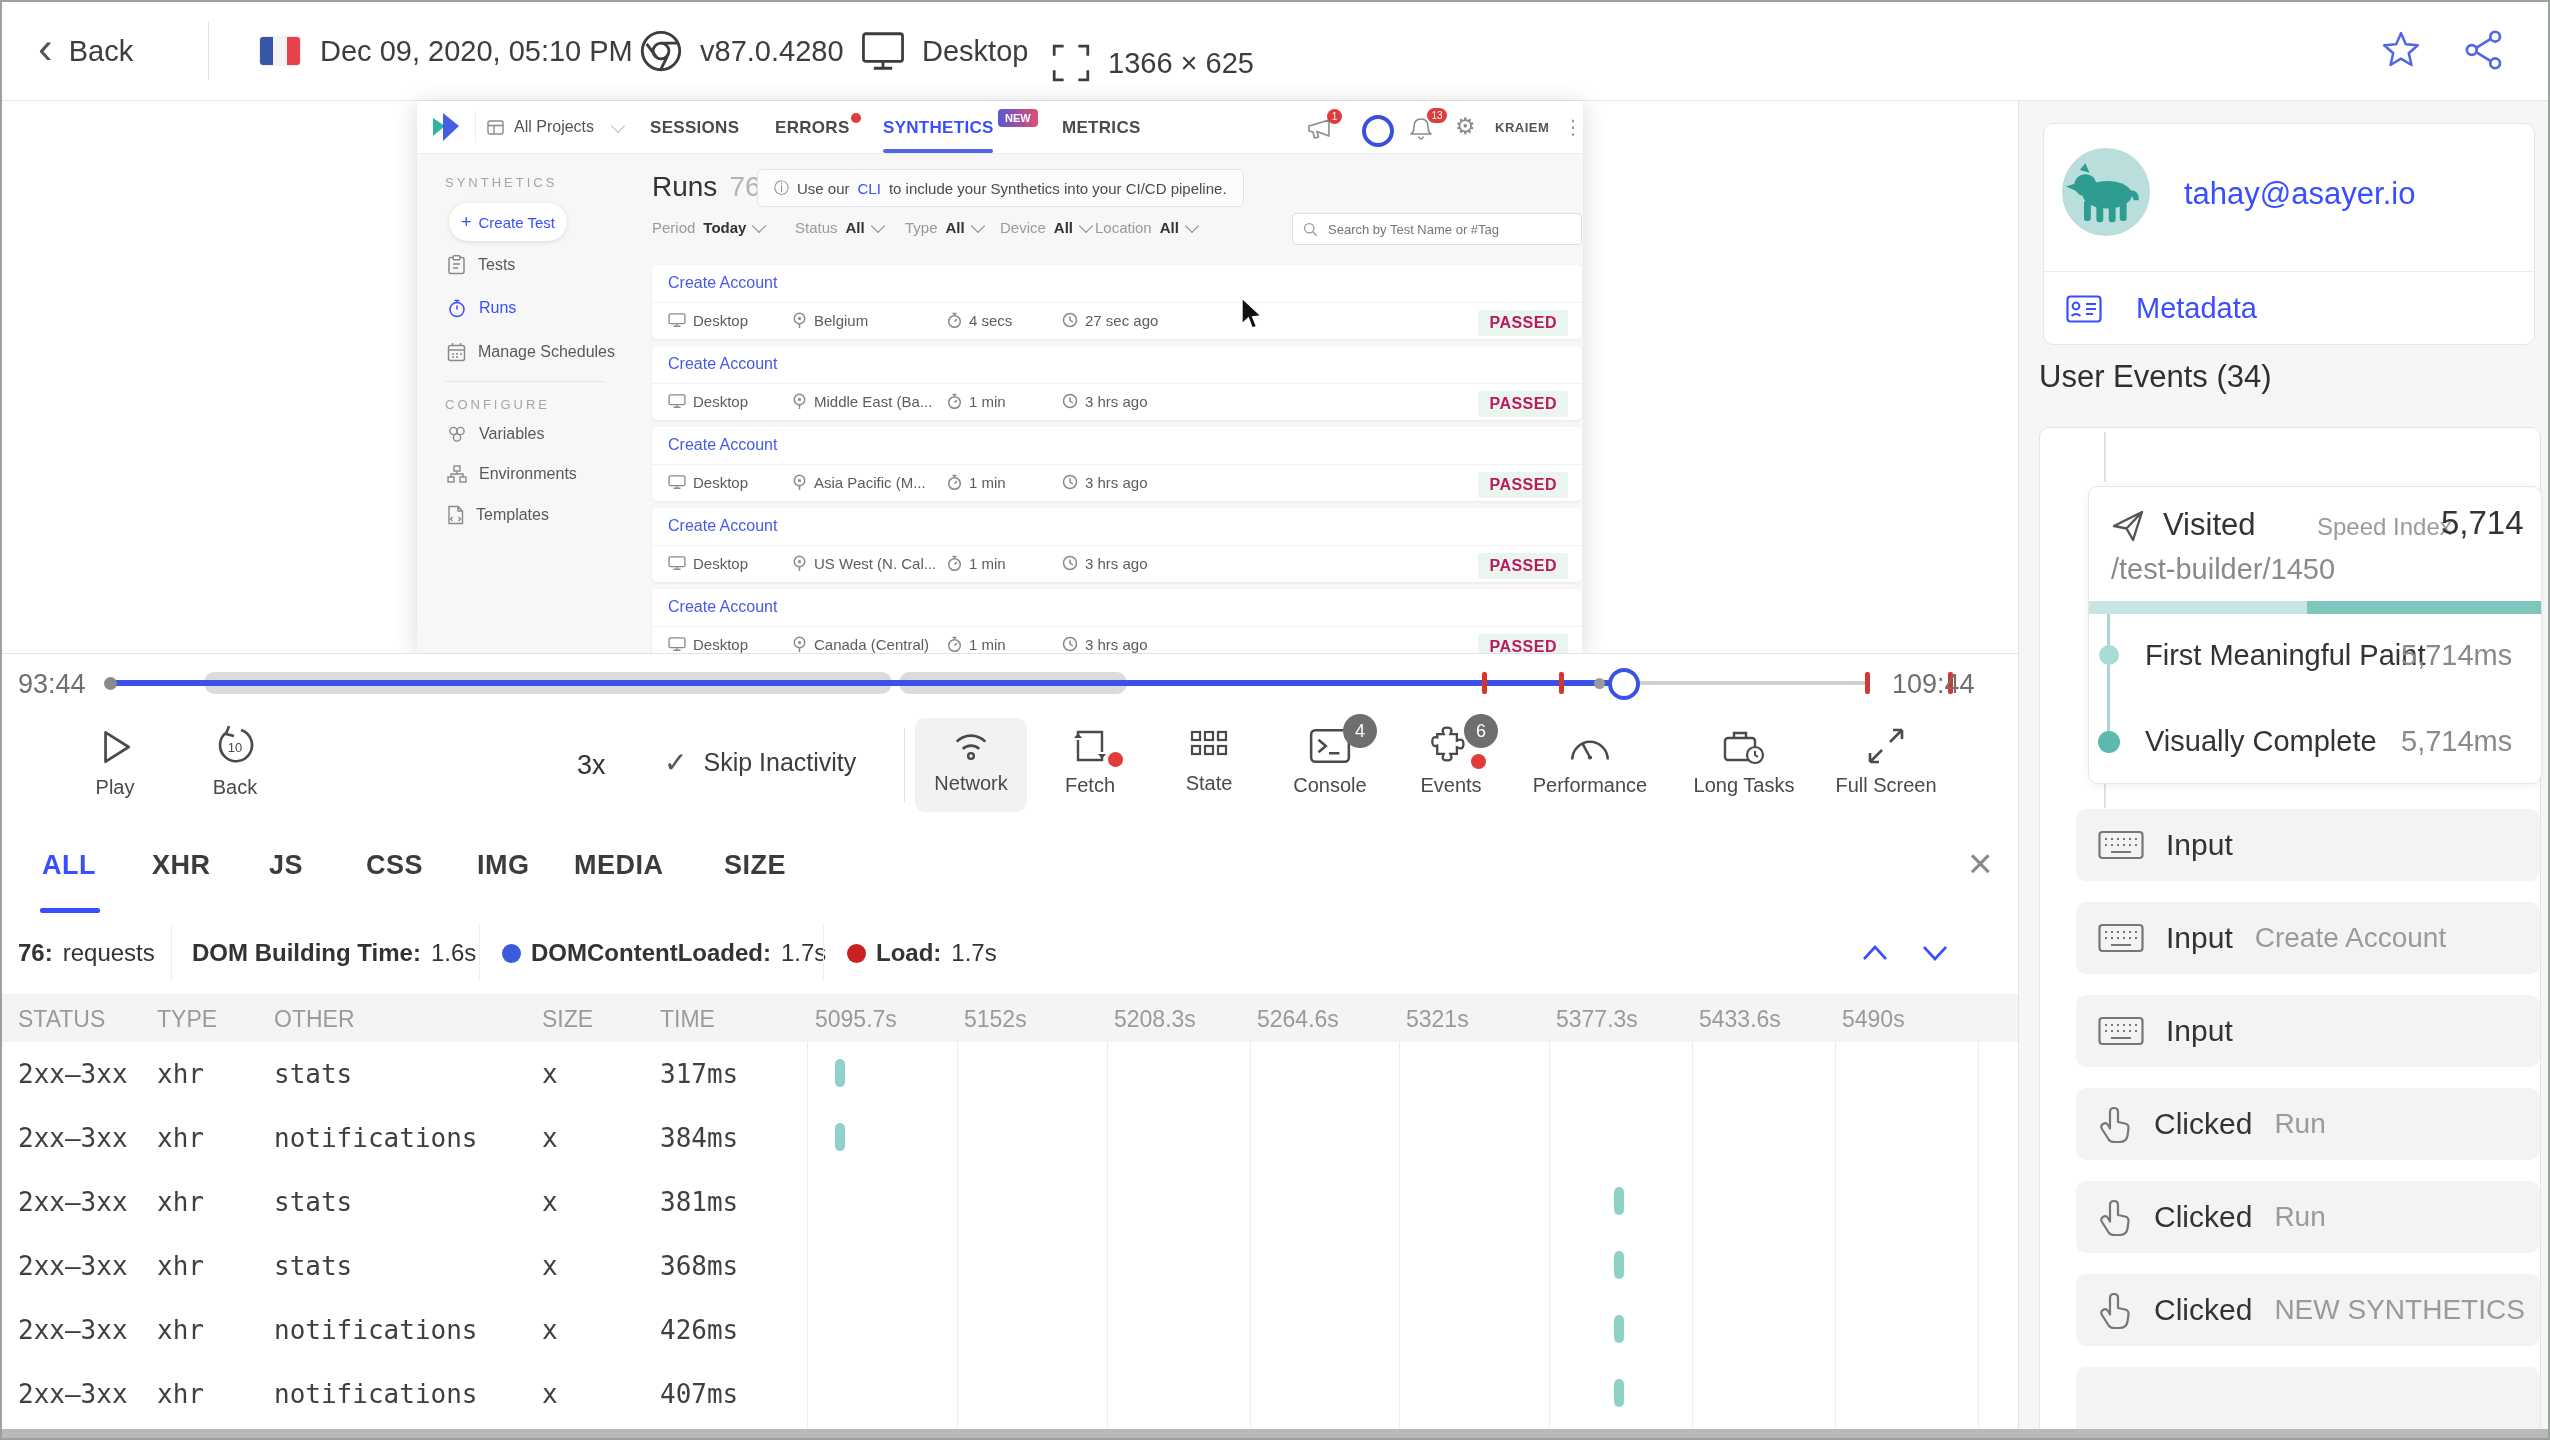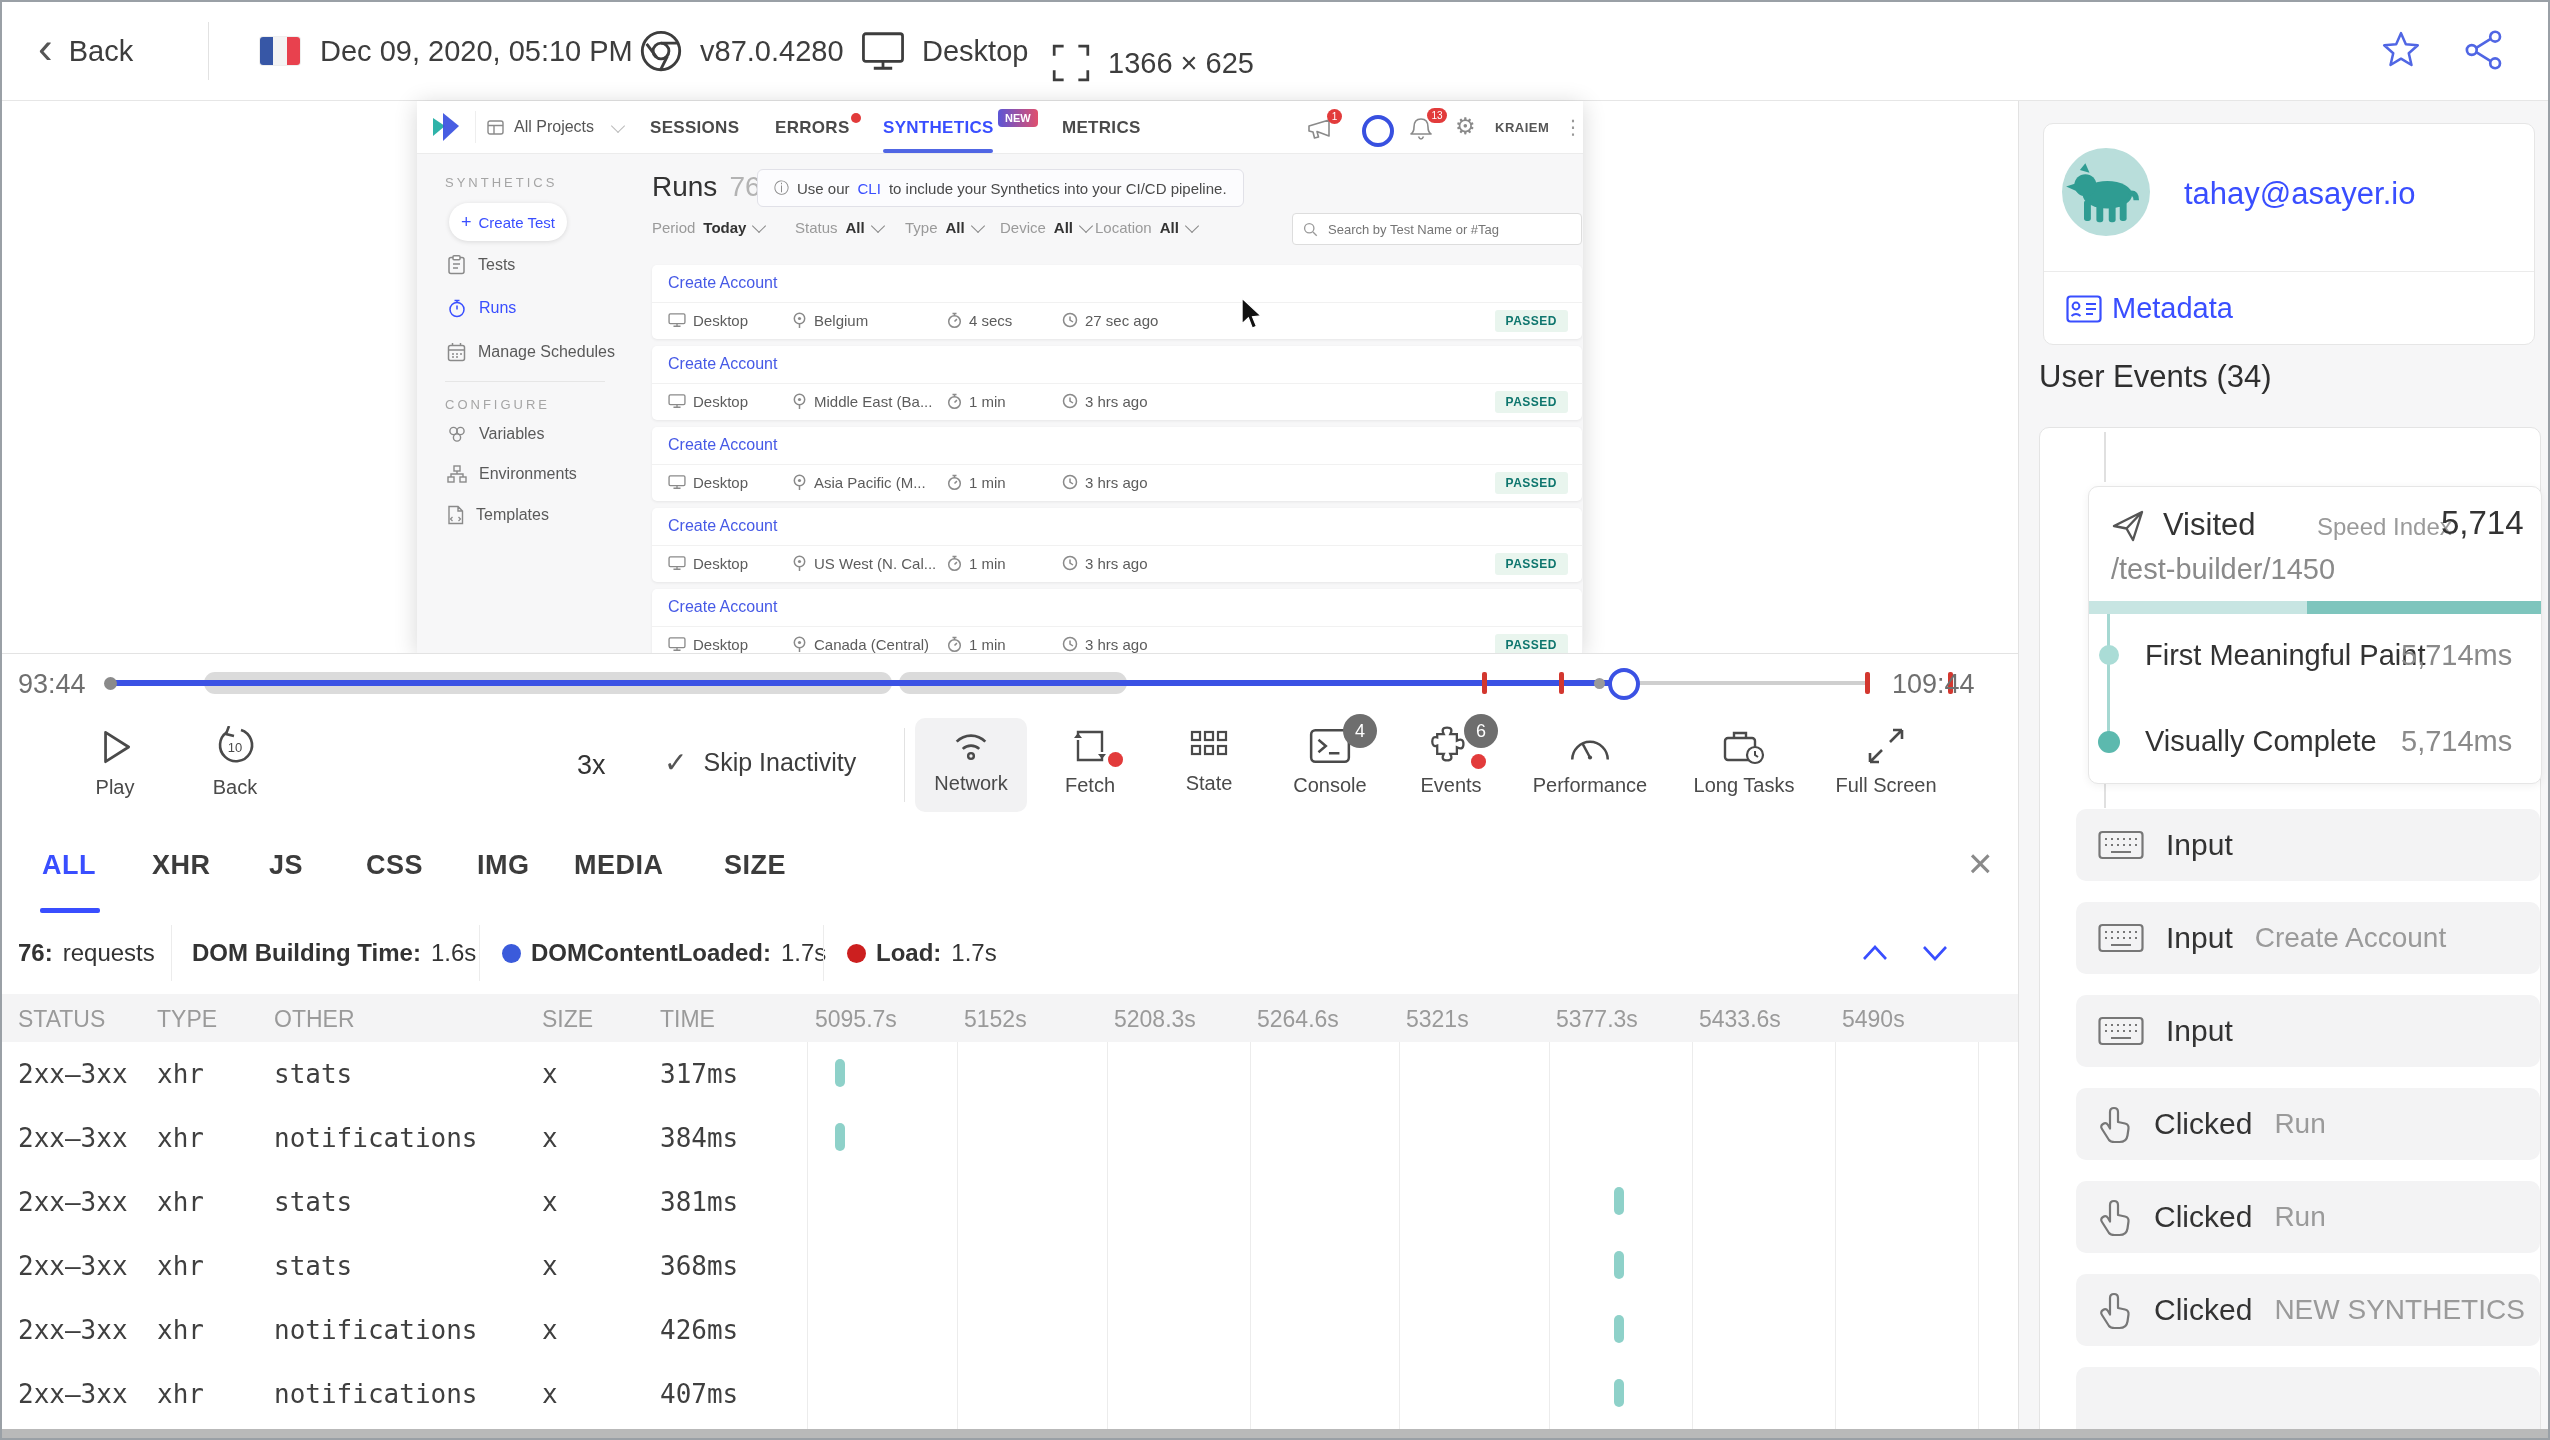--- a/index.html
+++ b/index.html
@@ -16,21 +16,21 @@
   
   #stage{left:0;top:99px;width:2016px;height:552px;background:#fff;}
   #appshot{left:415px;top:0;width:1166px;height:552px;background:#f7f7f8;box-shadow:0 3px 22px rgba(0,0,0,.16);overflow:hidden;}
   #appnav{left:0;top:0;width:1166px;height:52px;background:#fff;border-bottom:1px solid #ececec;}
   .apptab{font-size:17px;font-weight:bold;color:#4a4a4a;letter-spacing:.3px;}
   .appside-item{display:flex;align-items:center;gap:12px;font-size:16px;color:#5a5a5a;}
   .runcard{position:absolute;left:235px;width:930px;height:74px;background:#fff;border-radius:5px;box-shadow:0 1px 3px rgba(0,0,0,.07);}
   .runcard .name{position:absolute;left:16px;top:9px;font-size:16px;color:#4659e6;}
   .runcard .sep{position:absolute;left:0;top:37px;width:930px;height:1px;background:#f1f1f1;}
   .runcard .cell{position:absolute;top:44px;height:22px;display:flex;align-items:center;gap:7px;font-size:15px;color:#5c5c5c;}
-  .badge-passed{position:absolute;right:14px;top:45px;background:#e9f5ee;color:#0f766e;font-size:12px;font-weight:bold;padding:4px 11px;border-radius:3px;letter-spacing:.5px;}
+  .badge-passed{position:absolute;right:14px;top:45px;background:#e9f5ee;color:#be185d;font-size:16px;font-weight:bold;padding:4px 11px;border-radius:3px;letter-spacing:.5px;}
   .filters{font-size:15px;color:#9a9a9a;display:flex;align-items:center;gap:8px;}
   .filters b{color:#333;}
   .chev{width:9px;height:9px;border-right:1.6px solid #888;border-bottom:1.6px solid #888;transform:rotate(45deg);margin-top:-4px;}
   
   #timeline{left:0;top:651px;width:2016px;height:59px;background:#fff;border-top:1px solid #e3e3e3;}
   .timetxt{font-size:27px;color:#6f6f6f;}
   .redtick{position:absolute;width:5px;height:22px;background:#d3372f;border-radius:2px;top:18px;}
   
   #controls{left:0;top:710px;width:2016px;height:106px;background:#fff;border-bottom:1px solid #e0e0e0;}
   .ctrl{position:absolute;top:14px;width:150px;display:flex;flex-direction:column;align-items:center;gap:8px;transform:translateX(-50%);}
@@ -679,21 +679,21 @@
             <rect x="16" y="38" width="5" height="15" rx="2"></rect>
             <rect x="25" y="41" width="5" height="13" rx="2"></rect>
             <rect x="34" y="41" width="5" height="13" rx="2"></rect>
             <rect x="42" y="38" width="5" height="15" rx="2"></rect>
             <path d="M49 31 q7 -1 7 7 l-4 0 q0 -4 -4 -4z"></path>
           </g>
         </svg>
       </div>
       <span class="a" style="left:140px;top:52px;font-size:31px;color:#394eff;">tahay@asayer.io</span>
       <div class="a" style="left:0;top:147px;width:490px;height:1px;background:#ebebeb;"></div>
-      <div class="a row" style="left:22px;top:168px;gap:10px;">
+      <div class="a row" style="left:22px;top:168px;gap:34px;">
         <svg width="36" height="28" viewBox="0 0 36 28">
           <rect x="1.5" y="1.5" width="33" height="25" rx="3" fill="none" stroke="#394eff" stroke-width="2.2"></rect>
           <circle cx="10" cy="11" r="3.4" fill="none" stroke="#394eff" stroke-width="2"></circle>
           <path d="M5.5 21 q4.5 -4 9 0 M20 9 h10 M20 14 h10 M20 19 h7" fill="none" stroke="#394eff" stroke-width="2"></path>
         </svg>
         <span style="font-size:29px;color:#394eff;">Metadata</span>
       </div>
     </div>
 
     <span class="a" style="left:20px;top:258px;font-size:31px;color:#2f2f2f;">User Events (34)</span>

